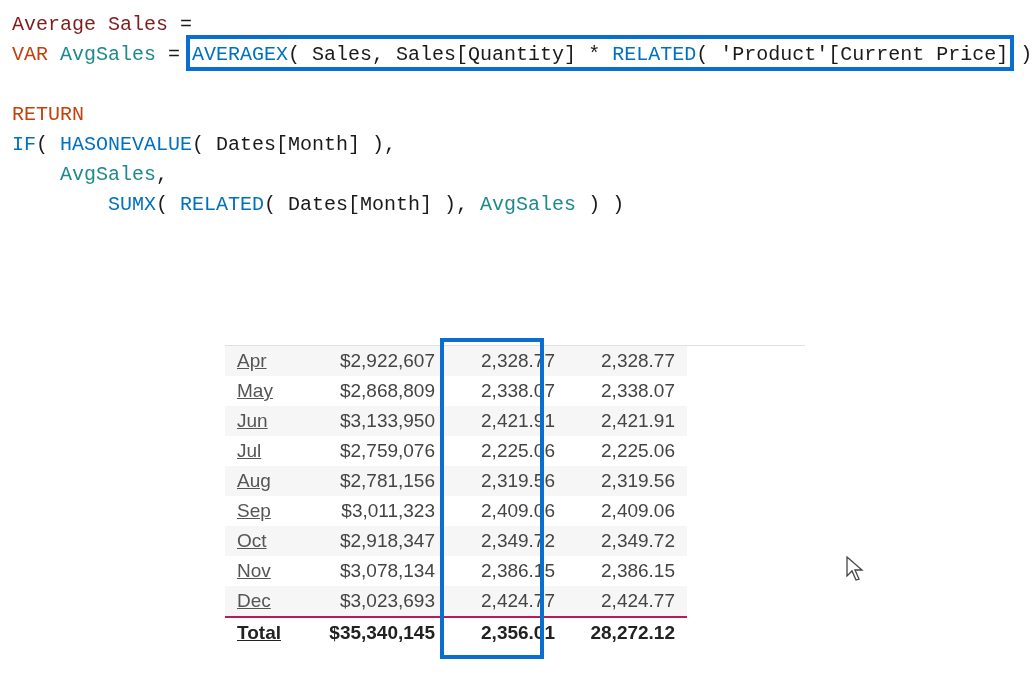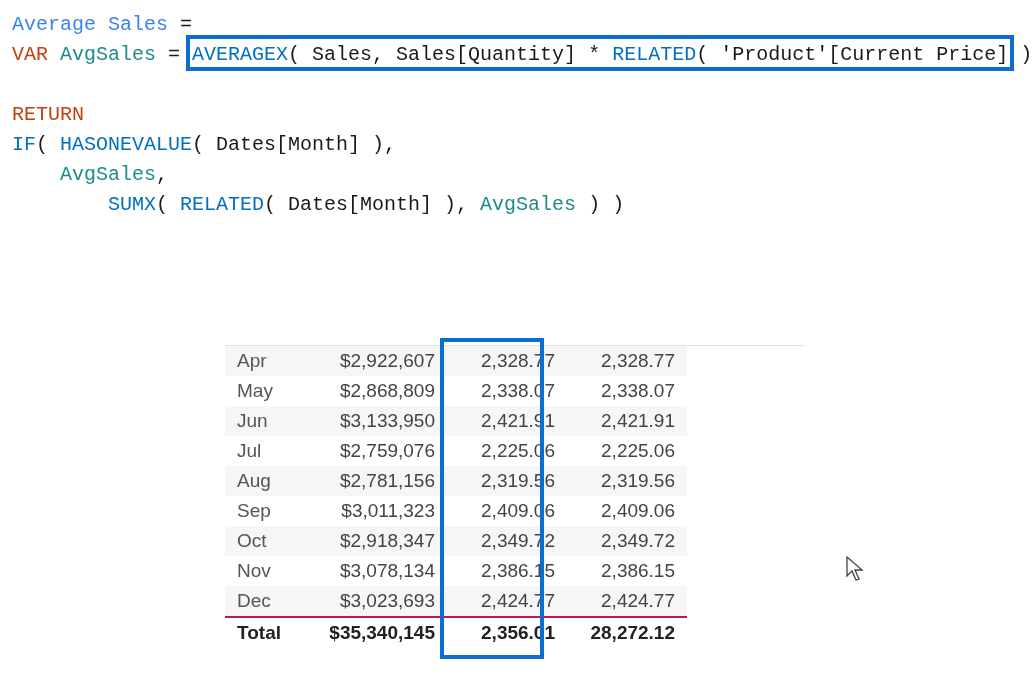--- a/index.html
+++ b/index.html
@@ -12,21 +12,21 @@
       position: relative;
     }
     .code-area {
       font-family: Consolas, 'Courier New', monospace;
       font-size: 20px;
       line-height: 1.5;
       padding: 10px 12px 20px 12px;
       color: #333;
       white-space: pre;
     }
-    .token-measure { color: #3b82f6; }
+    .token-measure { color: #7f1d1d; }
     .token-keyword { color: #c2410c; }
     .token-var { color: #1e8a8a; margin-top: 8px; }
     .token-func { color: #0070c0; }
     .token-plain { color: #1a1a1a; }
     .highlight-box {
       border: 4px solid #0a6ed1;
       position: absolute;
       pointer-events: none;
     }
     .hb1 {
@@ -56,20 +56,21 @@
     tbody tr:nth-child(odd) { background: #f6f6f6; }
     tbody tr:nth-child(even) { background: #ffffff; }
     td {
       padding: 4px 12px;
       text-align: right;
     }
     td.month {
       text-align: left;
       color: #555;
       width: 72px;
+      text-decoration: underline;
     }
     td.sales { width: 150px; }
     td.avg1 { width: 120px; }
     td.avg2 { width: 120px; }
     tr.total-row {
       background: #fff !important;
       border-top: 2px solid #be185d;
     }
     tr.total-row td {
       font-weight: 700;

